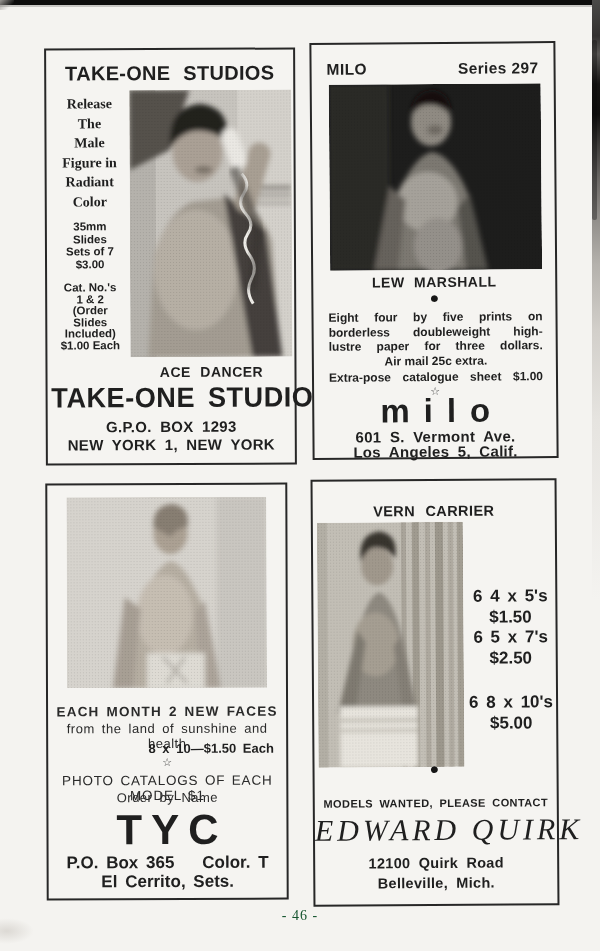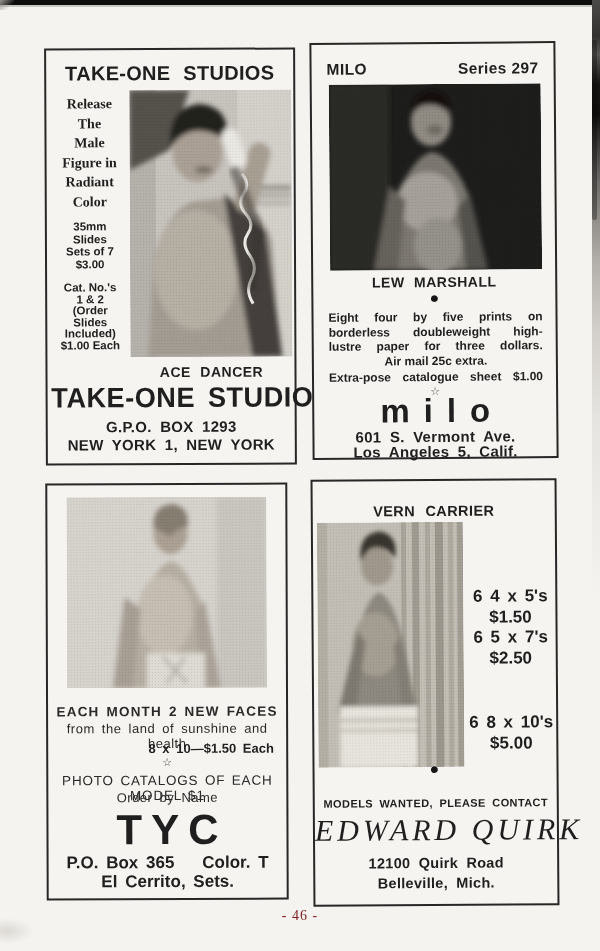--- a/index.html
+++ b/index.html
@@ -52,21 +52,21 @@
   .star{font-family:"DejaVu Sans",sans-serif;font-size:11px;color:#4a4a4a;}
   .bullet{font-family:"DejaVu Sans",sans-serif;font-size:9px;color:#161616;}
   .tyc-light{font-size:13.5px;letter-spacing:1.2px;word-spacing:2px;color:#2a2a2a;}
   .tyc-sub{font-size:13px;letter-spacing:.5px;word-spacing:3px;color:#2a2a2a;}
   .tyc-logo{font-weight:bold;font-size:42px;letter-spacing:9px;padding-left:9px;line-height:40px;}
   .tyc-addr{font-weight:bold;font-size:17px;word-spacing:3px;}
   .vern-title{font-weight:bold;font-size:14.5px;word-spacing:6px;letter-spacing:.4px;}
   .price{font-weight:bold;font-size:17px;word-spacing:3px;line-height:21px;}
   .wanted{font-weight:bold;font-size:11px;letter-spacing:.4px;word-spacing:3px;}
   .quirk{font-family:"Liberation Serif",serif;font-style:italic;font-size:30px;letter-spacing:4px;white-space:nowrap;}
-  .pagenum{font-family:"Liberation Serif",serif;font-size:14px;color:#7f1d1d;letter-spacing:1px;}
+  .pagenum{font-family:"Liberation Serif",serif;font-size:14px;color:#14532d;letter-spacing:1px;}
 </style>
 </head>
 <body>
 
 <div class="scan-top"></div>
 <div class="scan-right"></div>
 <div class="scan-corner"></div>
 <div class="scan-smudge"></div>
 
 <div class="box box-tl">
@@ -249,21 +249,21 @@
   </div>
 
   <div class="abs ctr" style="left:152px;top:78px;width:90px;margin-top:27px;">
     <div class="price">6 4 x 5's</div>
     <div class="price">$1.50</div>
   </div>
   <div class="abs ctr" style="left:152px;top:146px;width:90px;">
     <div class="price">6 5 x 7's</div>
     <div class="price">$2.50</div>
   </div>
-  <div class="abs ctr" style="left:152px;top:211px;width:90px;margin-top:20px;">
+  <div class="abs ctr" style="left:152px;top:211px;width:90px;">
     <div class="price">6 8 x 10's</div>
     <div class="price">$5.00</div>
   </div>
 
   <div class="abs bullet" style="left:116px;top:283px;">●</div>
 
   <div class="abs ctr wanted" style="left:0;top:316px;width:100%;">MODELS WANTED, PLEASE CONTACT</div>
   <div class="abs ctr quirk" style="left:0;top:332px;width:100%;">EDWARD QUIRK</div>
   <div class="abs ctr addr" style="left:0;top:374px;width:100%;font-size:14.5px;">12100 Quirk Road</div>
   <div class="abs ctr addr" style="left:0;top:394px;width:100%;font-size:14.5px;">Belleville, Mich.</div>

